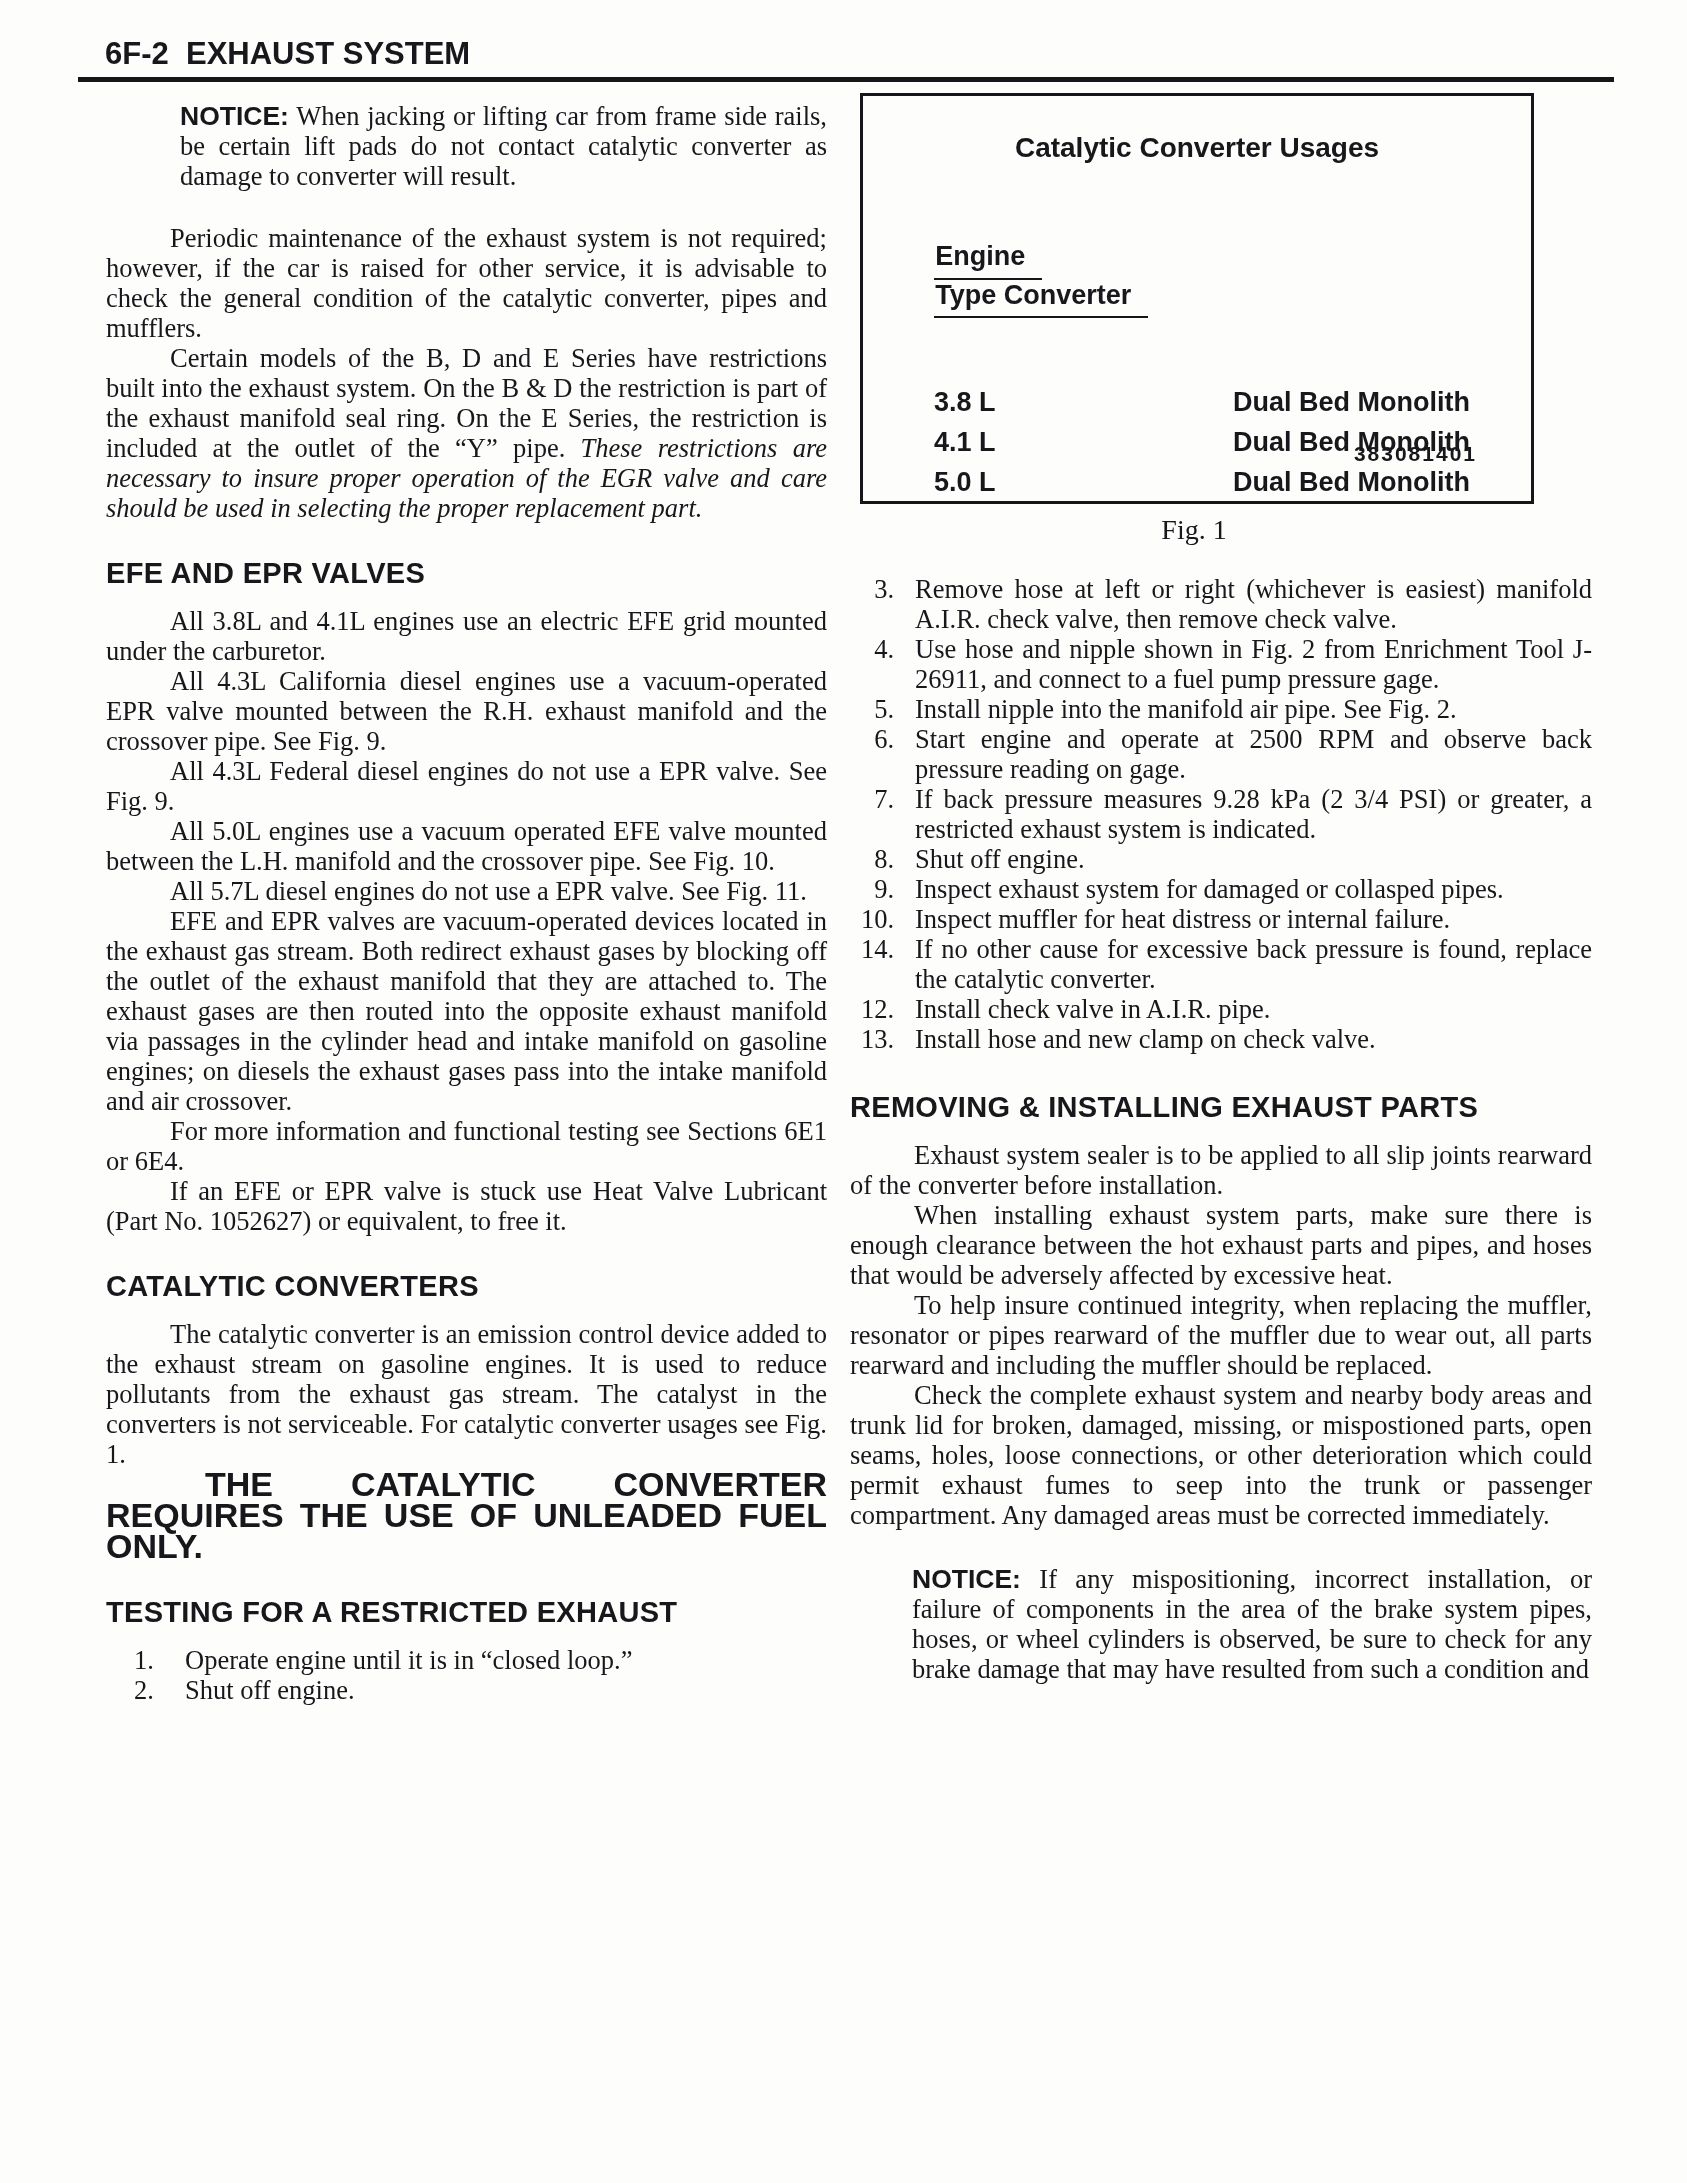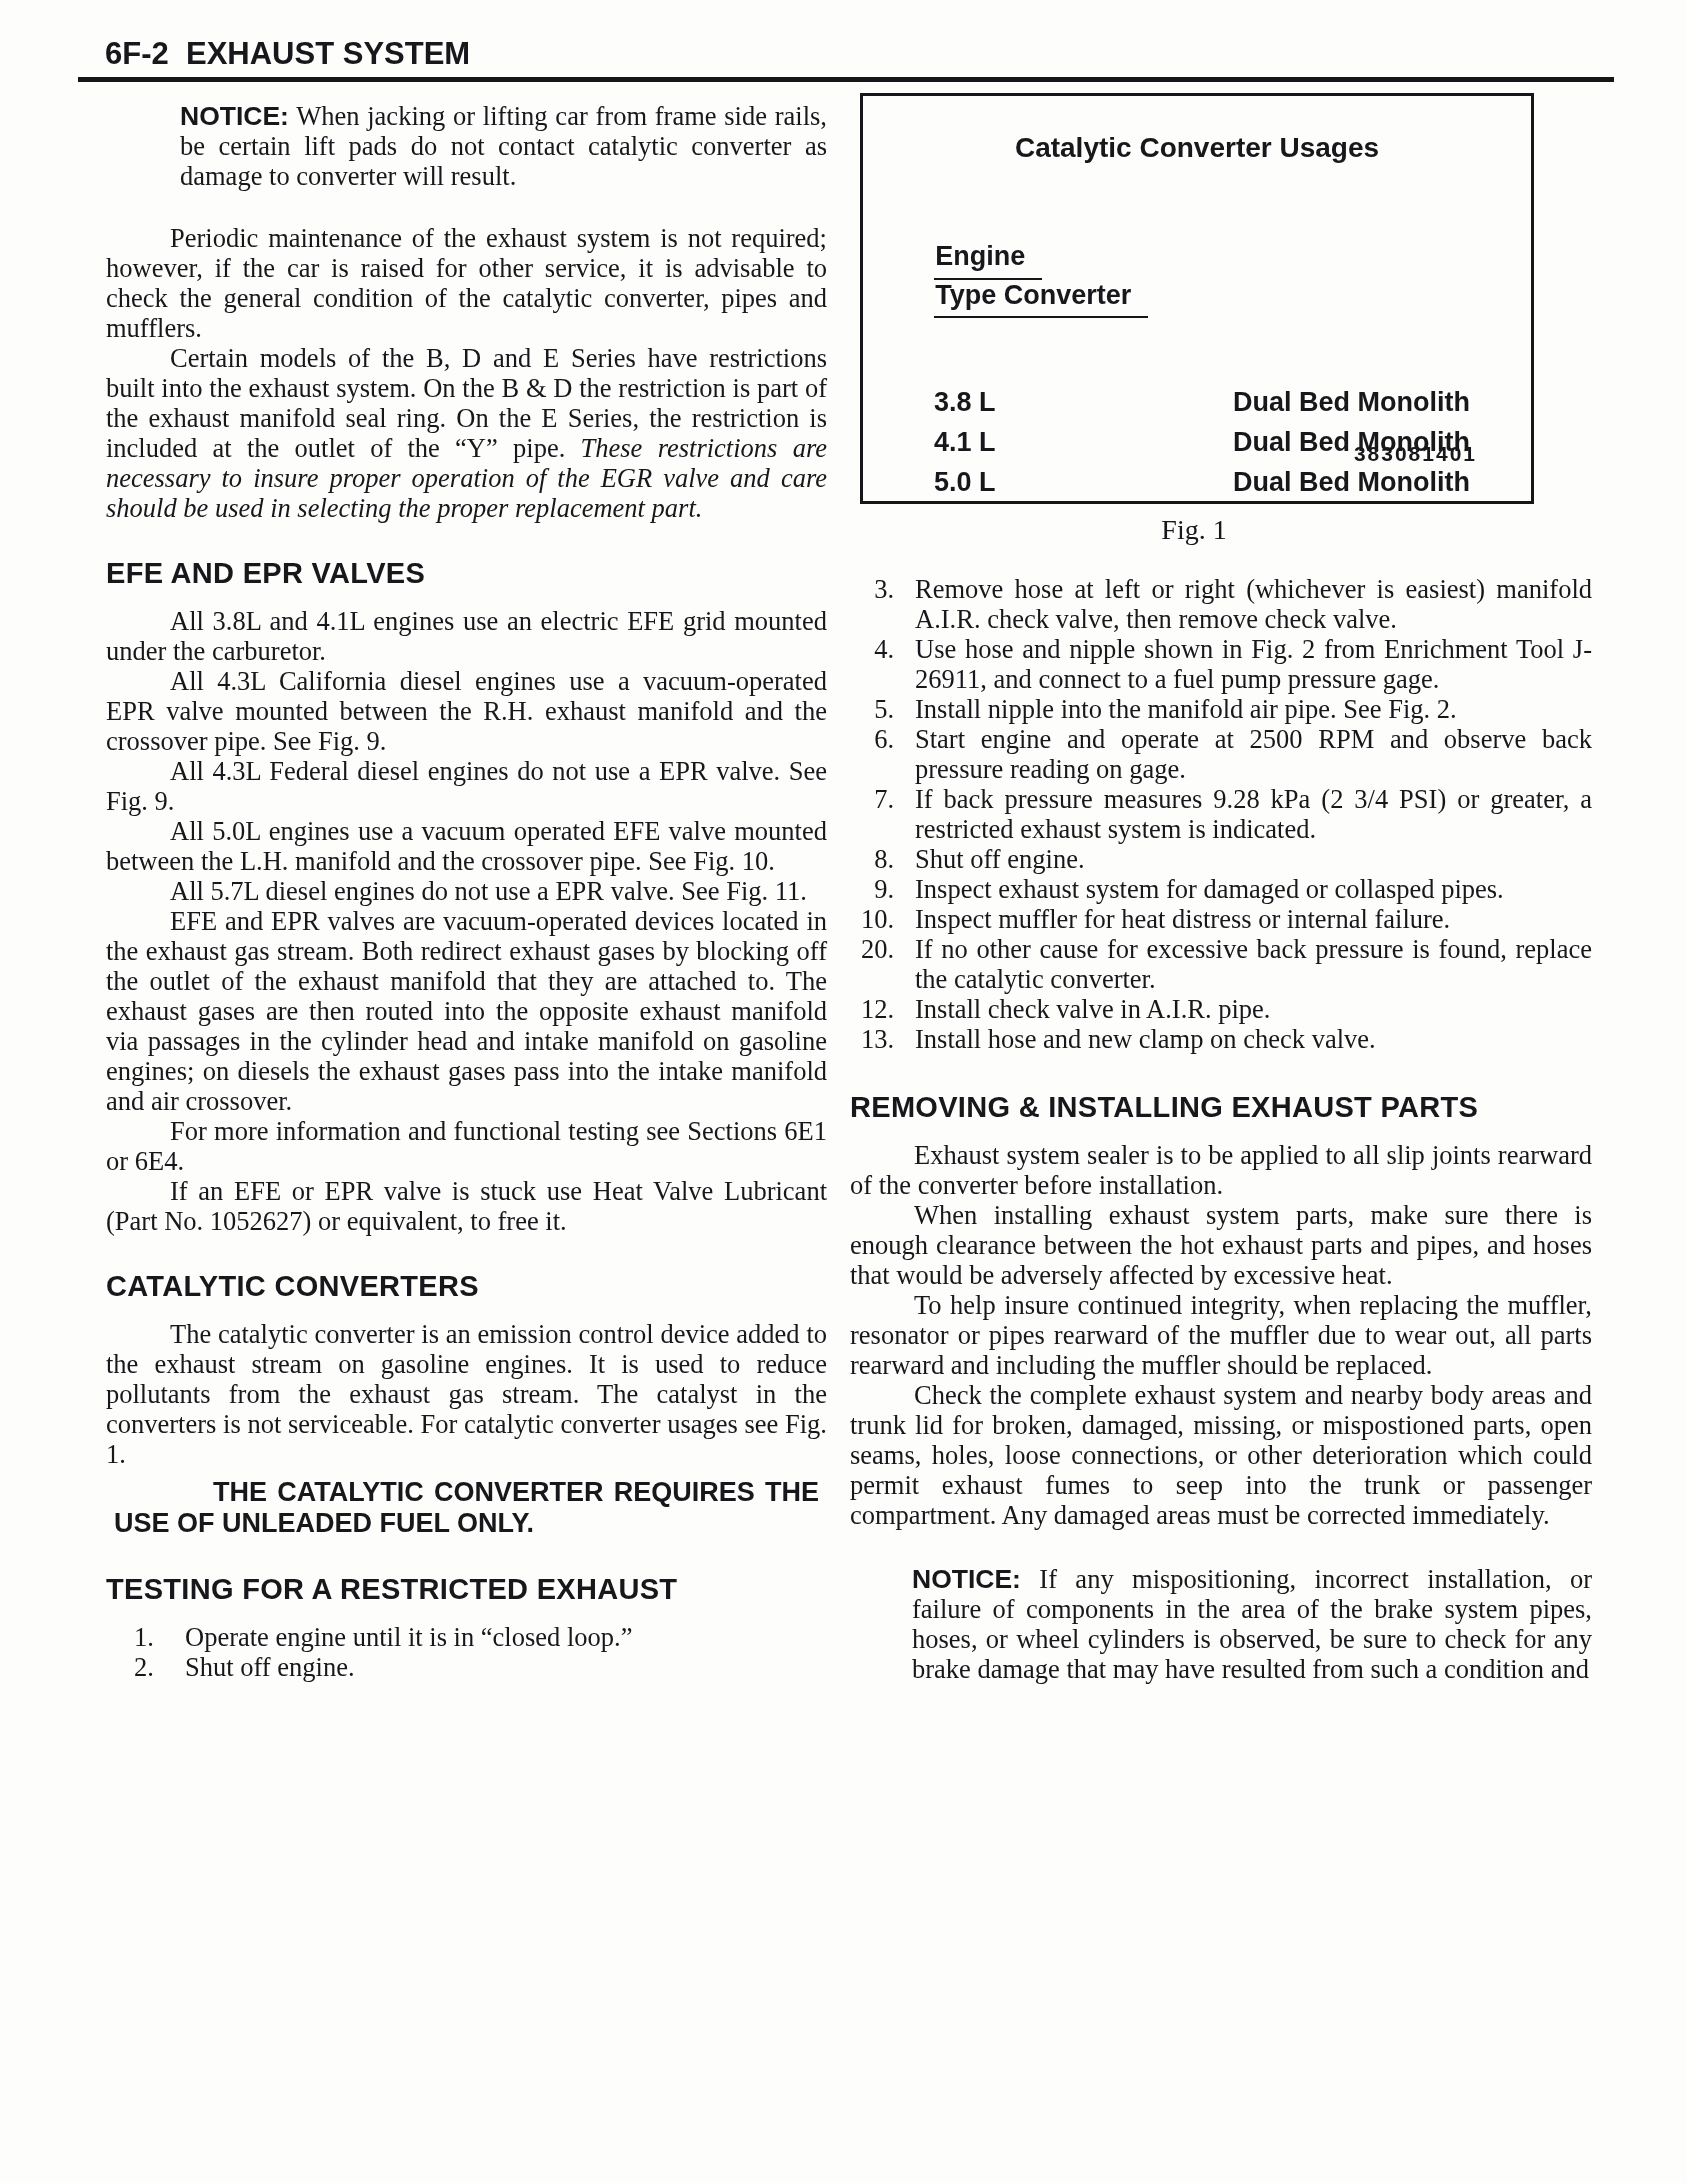--- a/index.html
+++ b/index.html
@@ -37,22 +37,22 @@
     font-weight:700;
   }
   .h{
     font-family:"Liberation Sans","DejaVu Sans",sans-serif;
     font-weight:700;font-size:29px;line-height:32px;
     margin:34px 0 17px 0;letter-spacing:0.3px;
   }
   .h.first-right{margin-top:37px;}
   .bold-sans-para{
     font-family:"Liberation Sans","DejaVu Sans",sans-serif;
-    font-weight:700;font-size:27px;line-height:31px;
-    text-align:justify;text-indent:99px;margin:8px;
+    font-weight:700;font-size:34px;line-height:31px;
+    text-align:justify;text-indent:99px;margin:0;
   }
   .caution-block{
     margin:1.3px 0 0 74px;
     font-family:"Liberation Sans","DejaVu Sans",sans-serif;
     font-weight:700;font-size:27px;line-height:32px;
     text-align:justify;
   }
   .step{display:flex;margin:0;}
   .step .num{flex:0 0 34px;margin-left:28px;margin-right:17px;}
   .steps-right .step .num{flex:0 0 44px;margin-left:0;margin-right:21px;text-align:right;}
@@ -183,21 +183,21 @@
       </div>
       <div class="step">
         <span class="num">9.</span>
         <span class="stext">Inspect exhaust system for damaged or collasped pipes.</span>
       </div>
       <div class="step">
         <span class="num">10.</span>
         <span class="stext">Inspect muffler for heat distress or internal failure.</span>
       </div>
       <div class="step">
-        <span class="num">20.</span>
+        <span class="num">14.</span>
         <span class="stext">If no other cause for excessive back pressure is found, replace the catalytic converter.</span>
       </div>
       <div class="step">
         <span class="num">12.</span>
         <span class="stext">Install check valve in A.I.R. pipe.</span>
       </div>
       <div class="step">
         <span class="num">13.</span>
         <span class="stext">Install hose and new clamp on check valve.</span>
       </div>

